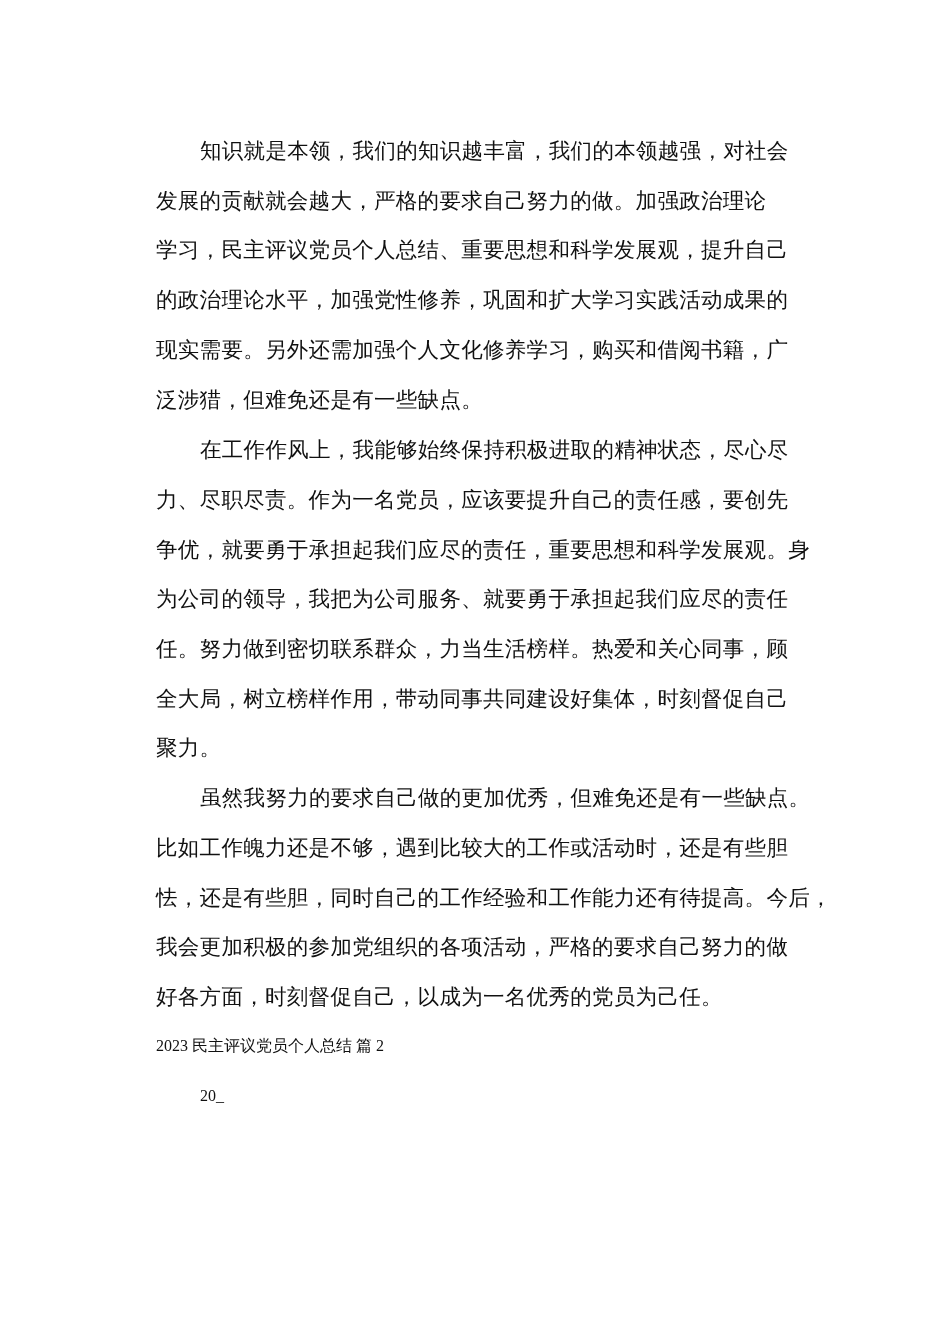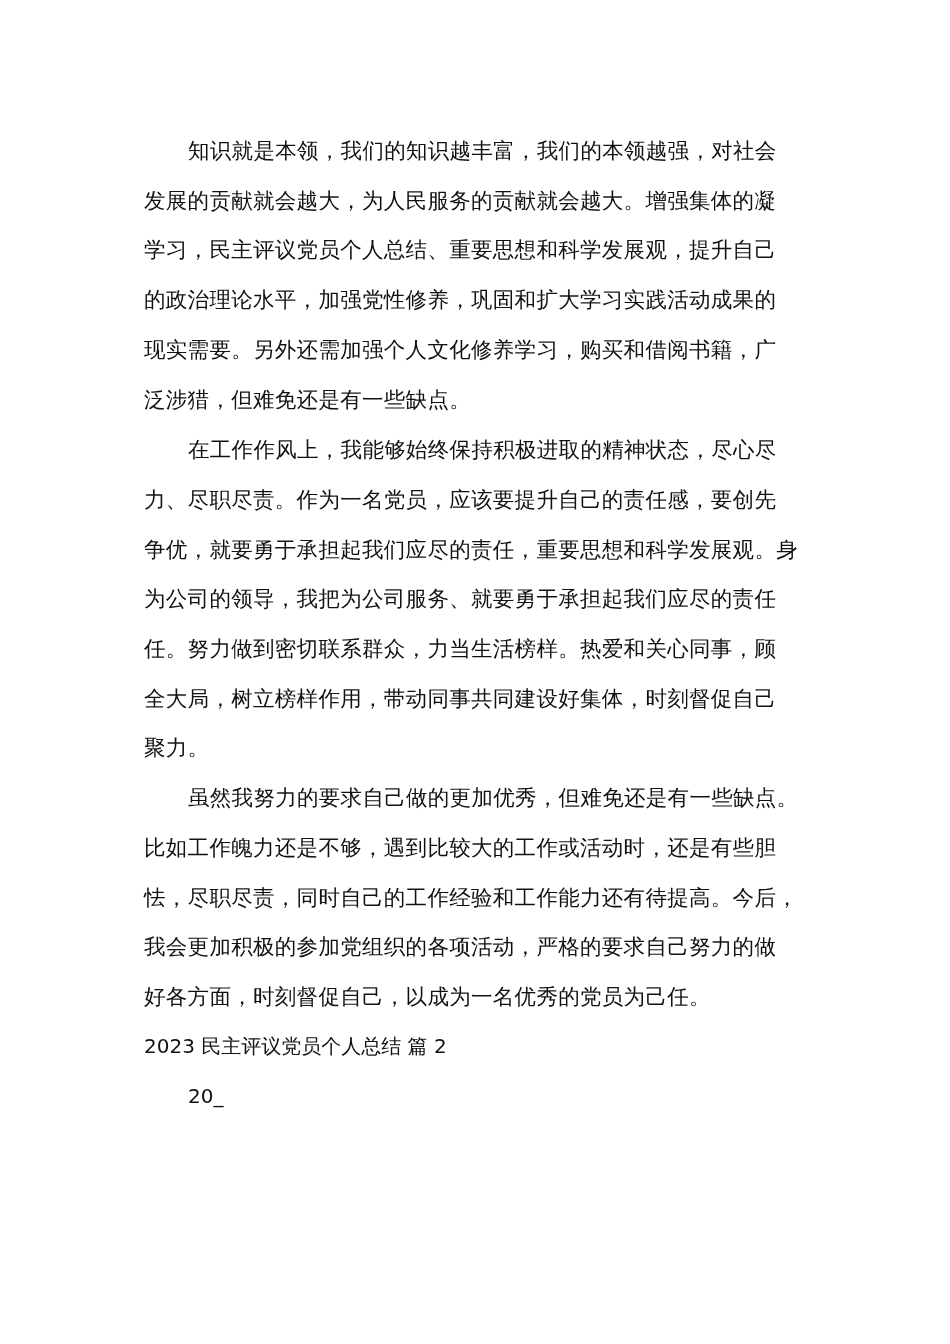--- a/index.html
+++ b/index.html
@@ -10,73 +10,74 @@
   body {
     width: 950px;
     height: 1344px;
     position: relative;
     overflow: hidden;
     font-family: "DejaVu Sans", "Liberation Sans", sans-serif;
     color: #111111;
   }
   .page {
     position: absolute;
-    left: 0;
+    left: 12px;
     top: 0;
     width: 778px;
     height: 1344px;
     background: #ffffff;
   }
   .line {
     position: absolute;
     left: 144px;
     font-size: 21.5px;
     line-height: 30px;
     white-space: nowrap;
     letter-spacing: 0.3px;
   }
   .line.indent {
     left: 188px;
   }
   .heading {
     position: absolute;
     left: 144px;
-    font-size: 20px;
+    font-size: 16px;
     line-height: 30px;
     white-space: nowrap;
+    font-family: Liberation Serif, serif;
   }
 </style>
 </head>
 <body>
 
 <div class="page">
 
   <div>
     <div class="line indent" style="top:136px">知识就是本领，我们的知识越丰富，我们的本领越强，对社会</div>
-    <div class="line" style="top:186px">发展的贡献就会越大，为人民服务的贡献就会越大。增强集体的凝</div>
+    <div class="line" style="top:186px">发展的贡献就会越大，严格的要求自己努力的做。加强政治理论</div>
     <div class="line" style="top:235px">学习，民主评议党员个人总结、重要思想和科学发展观，提升自己</div>
     <div class="line" style="top:285px">的政治理论水平，加强党性修养，巩固和扩大学习实践活动成果的</div>
     <div class="line" style="top:335px">现实需要。另外还需加强个人文化修养学习，购买和借阅书籍，广</div>
     <div class="line" style="top:385px">泛涉猎，但难免还是有一些缺点。</div>
   </div>
 
   <div>
     <div class="line indent" style="top:435px">在工作作风上，我能够始终保持积极进取的精神状态，尽心尽</div>
     <div class="line" style="top:485px">力、尽职尽责。作为一名党员，应该要提升自己的责任感，要创先</div>
     <div class="line" style="top:535px">争优，就要勇于承担起我们应尽的责任，重要思想和科学发展观。身</div>
     <div class="line" style="top:584px">为公司的领导，我把为公司服务、就要勇于承担起我们应尽的责任</div>
     <div class="line" style="top:634px">任。努力做到密切联系群众，力当生活榜样。热爱和关心同事，顾</div>
     <div class="line" style="top:684px">全大局，树立榜样作用，带动同事共同建设好集体，时刻督促自己</div>
     <div class="line" style="top:733px">聚力。</div>
   </div>
 
   <div>
     <div class="line indent" style="top:783px">虽然我努力的要求自己做的更加优秀，但难免还是有一些缺点。</div>
     <div class="line" style="top:833px">比如工作魄力还是不够，遇到比较大的工作或活动时，还是有些胆</div>
-    <div class="line" style="top:883px">怯，尽职尽责，同时自己的工作经验和工作能力还有待提高。今后，</div>
+    <div class="line" style="top:883px">怯，还是有些胆，同时自己的工作经验和工作能力还有待提高。今后，</div>
     <div class="line" style="top:932px">我会更加积极的参加党组织的各项活动，严格的要求自己努力的做</div>
     <div class="line" style="top:982px">好各方面，时刻督促自己，以成为一名优秀的党员为己任。</div>
   </div>
 
   <div class="heading" style="top:1031px">2023 民主评议党员个人总结 篇 2</div>
 
   <div class="heading" style="top:1081px; left:188px">20_</div>
 
 </div>
 

